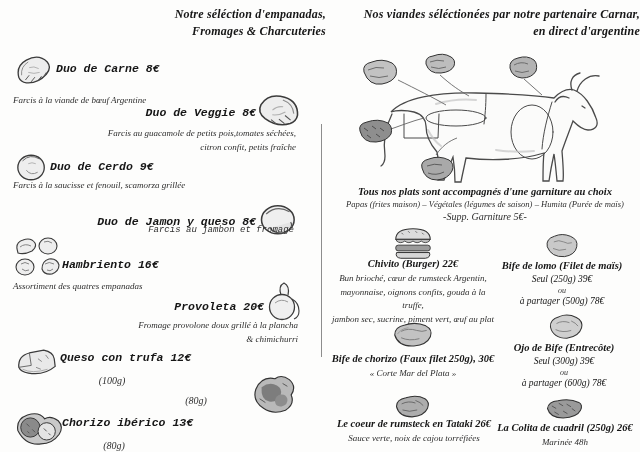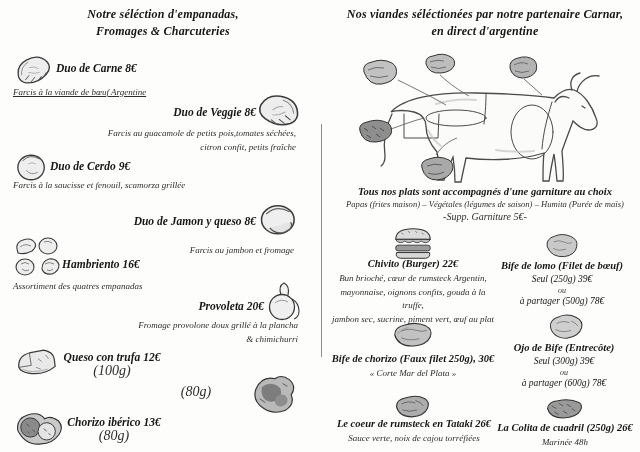--- a/index.html
+++ b/index.html
@@ -1,24 +1,24 @@
 <!DOCTYPE html>
 <html><head>
 <meta charset="utf-8">
 <style>
   html,body{margin:0;padding:0;background:#e8e8e8;}
   .page{position:relative;width:640px;height:452px;background:#fdfdfc;overflow:hidden;
         font-family:"Liberation Serif", serif;font-style:italic;color:#161616;}
   .abs{position:absolute;}
-  .ttl{font-size:12px;font-weight:700;line-height:17px;text-align:center;letter-spacing:.2px;}
-  .nm{font-size:11.5px;font-weight:700;white-space:nowrap;}
+  .ttl{font-size:12px;font-weight:700;line-height:17px;text-align:right;letter-spacing:.2px;}
+  .nm{font-size:11.5px;font-weight:700;white-space:nowrap;font-family:Liberation Mono, monospace;}
   .nm2{font-size:10.5px;font-weight:700;white-space:nowrap;font-family:Liberation Serif, serif;}
   .ds{font-size:9px;color:#2e2e2e;line-height:13.5px;white-space:nowrap;}
   .ds2{font-size:9px;color:#2e2e2e;line-height:13.5px;}
-  .wt{font-size:14px;color:#2e2e2e;}
+  .wt{font-size:10px;color:#2e2e2e;margin-top:11px;}
   .ctr{text-align:center;}
   .rt{text-align:right;}
   .cblk{position:absolute;text-align:center;}
   .cblk .nm2{display:block;margin-bottom:3px;}
   .sub{font-size:9.5px;line-height:11px;display:block;}
   .ou{font-size:8px;line-height:11px;display:block;color:#333;}
   .divider{position:absolute;left:321px;top:124px;width:1px;height:233px;background:#8d8d8d;}
   svg{display:block;}
 </style>
 </head>
@@ -35,21 +35,21 @@
 
   <div class="abs" style="left:14px;top:54px;">
     <svg width="38" height="33" viewBox="0 0 40 34">
       <path d="M5 24 Q2 12 13 6 Q26 -1 35 8 Q40 14 34 21 Q25 31 13 30 Q7 29 5 24 Z" fill="#ededed" stroke="#3b3b3b" stroke-width="1.4"></path>
       <path d="M8 22 Q7 13 15 8" fill="none" stroke="#8a8a8a" stroke-width="1"></path>
       <path d="M12 27 l4 -5 M18 29 l4 -5 M25 28 l4 -5 M31 24 l3 -5" fill="none" stroke="#555" stroke-width="1"></path>
       <path d="M16 14 q5 -2 10 1 M15 19 q6 2 12 0" fill="none" stroke="#b0b0b0" stroke-width="1"></path>
     </svg>
   </div>
   <div class="abs nm" style="left:56px;top:62px;">Duo de Carne 8€</div>
-  <div class="abs ds" style="left:13px;top:86px;text-decoration:underline;">Farcis à la viande de bœuf Argentine</div>
+  <div class="abs ds" style="left:13px;top:94px;">Farcis à la viande de bœuf Argentine</div>
 
   <div class="abs nm" style="right:384px;top:106px;">Duo de Veggie 8€</div>
   <div class="abs" style="left:257px;top:92px;">
     <svg width="45" height="38" viewBox="0 0 40 34" style="transform:scaleX(-1) rotate(12deg);">
       <path d="M5 24 Q2 12 13 6 Q26 -1 35 8 Q40 14 34 21 Q25 31 13 30 Q7 29 5 24 Z" fill="#ededed" stroke="#3b3b3b" stroke-width="1.4"></path>
       <path d="M8 22 Q7 13 15 8" fill="none" stroke="#8a8a8a" stroke-width="1"></path>
       <path d="M12 27 l4 -5 M18 29 l4 -5 M25 28 l4 -5" fill="none" stroke="#555" stroke-width="1"></path>
       <path d="M16 14 q5 -2 10 1 M15 19 q6 2 12 0" fill="none" stroke="#b0b0b0" stroke-width="1"></path>
     </svg>
   </div>
@@ -70,21 +70,21 @@
   <div class="abs ds" style="left:13px;top:179px;">Farcis à la saucisse et fenouil, scamorza grillée</div>
 
   <div class="abs nm" style="right:384px;top:215px;">Duo de Jamon y queso 8€</div>
   <div class="abs" style="left:258px;top:201px;">
     <svg width="42" height="40" viewBox="0 0 36 32">
       <ellipse cx="17" cy="15" rx="14" ry="12" fill="#efefef" stroke="#3b3b3b" stroke-width="1.3"></ellipse>
       <path d="M7 10 Q16 2 27 8" fill="none" stroke="#666" stroke-width="1"></path>
       <path d="M10 22 q8 8 17 1 q3 -3 1 -6" fill="#e4e4e4" stroke="#555" stroke-width="1"></path>
     </svg>
   </div>
-  <div class="abs ds rt" style="right:346px;top:244px;">Farcis au jambon et fromage</div>
+  <div class="abs ds rt" style="right:346px;top:224px;font-family:Liberation Mono, monospace;">Farcis au jambon et fromage</div>
 
   <div class="abs" style="left:14px;top:237px;">
     <svg width="48" height="42" viewBox="0 0 48 42">
       <g stroke="#3b3b3b" stroke-width="1.1" fill="#ededed">
         <path d="M3 12 Q2 5 9 3 Q17 0 21 6 Q23 10 18 14 Q10 18 4 16 Z"></path>
         <ellipse cx="34" cy="9" rx="9" ry="8"></ellipse>
         <ellipse cx="11" cy="30" rx="9" ry="8"></ellipse>
         <path d="M28 32 Q28 24 35 22 Q43 21 45 28 Q45 34 38 37 Q30 38 28 32 Z"></path>
       </g>
       <g stroke="#777" stroke-width=".9" fill="none">
@@ -222,21 +222,21 @@
     <span class="ds2" style="display:block;">jambon sec, sucrine, piment vert, œuf au plat</span>
   </div>
 
   <div class="abs" style="left:544px;top:231px;">
     <svg width="36" height="30" viewBox="0 0 44 34">
       <path d="M4 18 Q2 8 13 5 Q22 1 32 5 Q42 9 40 18 Q38 28 25 30 Q9 31 4 18 Z" fill="#c9c9c9" stroke="#333" stroke-width="1.2"></path>
       <path d="M12 12 q6 -3 12 0 q5 3 10 1 M11 20 q7 4 16 1" fill="none" stroke="#7b7b7b" stroke-width="1"></path>
     </svg>
   </div>
   <div class="cblk" style="left:494px;top:260px;width:136px;">
-    <span class="nm2">Bife de lomo (Filet de bœuf)</span>
+    <span class="nm2">Bife de lomo (Filet de maïs)</span>
     <span class="sub">Seul (250g) 39€</span>
     <span class="ou">ou</span>
     <span class="sub">à partager (500g) 78€</span>
   </div>
 
   <div class="abs" style="left:392px;top:320px;">
     <svg width="42" height="30" viewBox="0 0 46 32">
       <path d="M3 16 Q3 7 14 5 Q26 1 37 6 Q45 10 42 18 Q38 27 24 28 Q7 29 3 16 Z" fill="#c2c2c2" stroke="#333" stroke-width="1.2"></path>
       <path d="M10 12 q8 -4 17 -1 q6 2 11 0 M10 19 q9 4 20 1" fill="none" stroke="#777" stroke-width="1"></path>
       <path d="M6 15 q4 -6 12 -7" fill="none" stroke="#999" stroke-width="1"></path>

